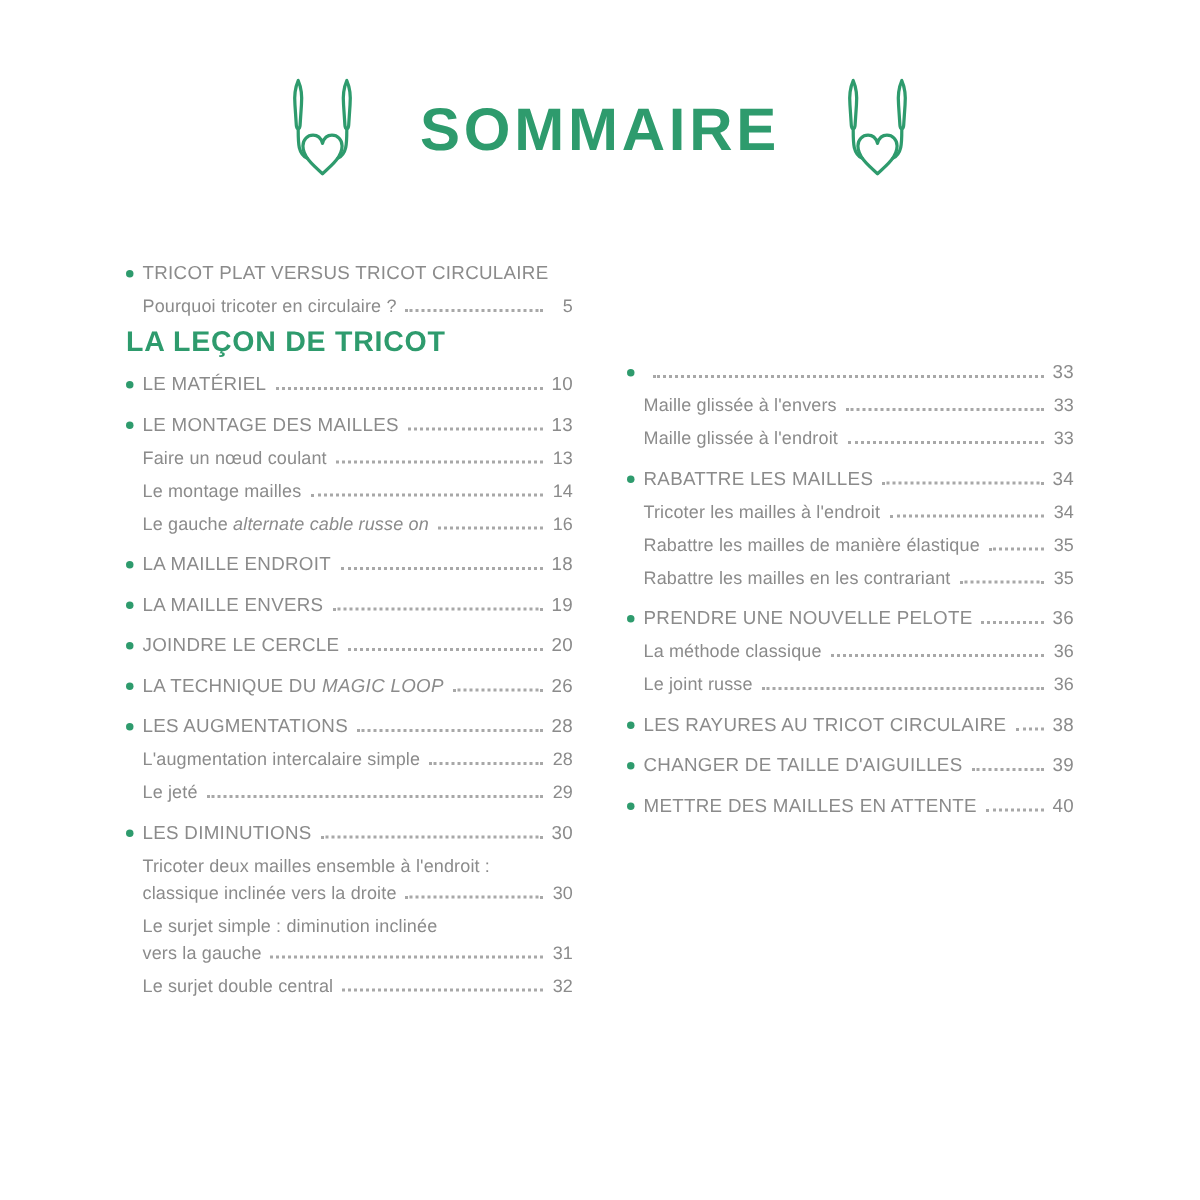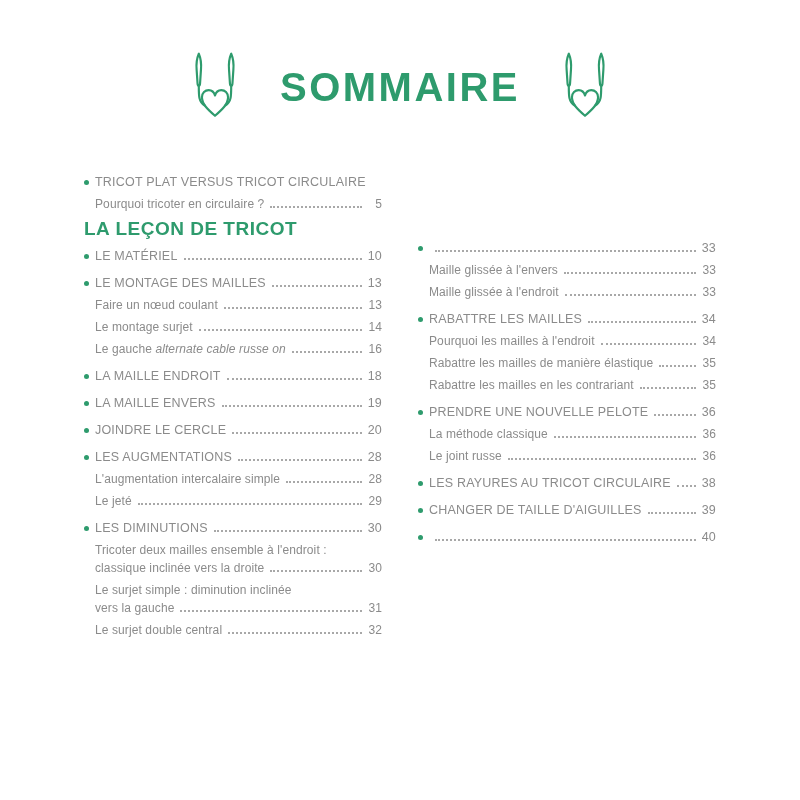--- a/index.html
+++ b/index.html
@@ -153,21 +153,21 @@
         </div>
         <div class="row row-sub">
           <div class="line">
             <span class="label"><span>Faire un nœud coulant</span></span>
             <span class="leader"></span>
             <span class="pagenum">13</span>
           </div>
         </div>
         <div class="row row-sub">
           <div class="line">
-            <span class="label"><span>Le montage surjet</span></span>
+            <span class="label"><span>Le montage mailles</span></span>
             <span class="leader"></span>
             <span class="pagenum">14</span>
           </div>
         </div>
         <div class="row row-sub">
           <div class="line">
             <span class="label"><span>Le gauche </span><span class="it">alternate cable russe on</span></span>
             <span class="leader"></span>
             <span class="pagenum">16</span>
           </div>
@@ -187,20 +187,28 @@
             <span class="leader"></span>
             <span class="pagenum">19</span>
           </div>
         </div>
         <div class="row row-main">
           <div class="line">
             <span class="bullet"></span>
             <span class="label"><span>JOINDRE LE CERCLE</span></span>
             <span class="leader"></span>
             <span class="pagenum">20</span>
+          </div>
+        </div>
+        <div class="row row-main">
+          <div class="line">
+            <span class="bullet"></span>
+            <span class="label"><span>LA TECHNIQUE DU </span><span class="it">MAGIC LOOP</span></span>
+            <span class="leader"></span>
+            <span class="pagenum">26</span>
           </div>
         </div>
         <div class="row row-main">
           <div class="line">
             <span class="bullet"></span>
             <span class="label"><span>LES AUGMENTATIONS</span></span>
             <span class="leader"></span>
             <span class="pagenum">28</span>
           </div>
         </div>
@@ -279,21 +287,21 @@
         <div class="row row-main">
           <div class="line">
             <span class="bullet"></span>
             <span class="label"><span>RABATTRE LES MAILLES</span></span>
             <span class="leader"></span>
             <span class="pagenum">34</span>
           </div>
         </div>
         <div class="row row-sub">
           <div class="line">
-            <span class="label"><span>Pourquoi les mailles à l'endroit</span></span>
+            <span class="label"><span>Tricoter les mailles à l'endroit</span></span>
             <span class="leader"></span>
             <span class="pagenum">34</span>
           </div>
         </div>
         <div class="row row-sub">
           <div class="line">
             <span class="label"><span>Rabattre les mailles de manière élastique</span></span>
             <span class="leader"></span>
             <span class="pagenum">35</span>
           </div>
@@ -339,20 +347,21 @@
           <div class="line">
             <span class="bullet"></span>
             <span class="label"><span>CHANGER DE TAILLE D'AIGUILLES</span></span>
             <span class="leader"></span>
             <span class="pagenum">39</span>
           </div>
         </div>
         <div class="row row-main">
           <div class="line">
             <span class="bullet"></span>
+            <span class="label"><span>METTRE DES MAILLES EN ATTENTE</span></span>
             <span class="leader"></span>
             <span class="pagenum">40</span>
           </div>
         </div>
       </div>
   </div>
 
 </div>
 
 </body></html>

